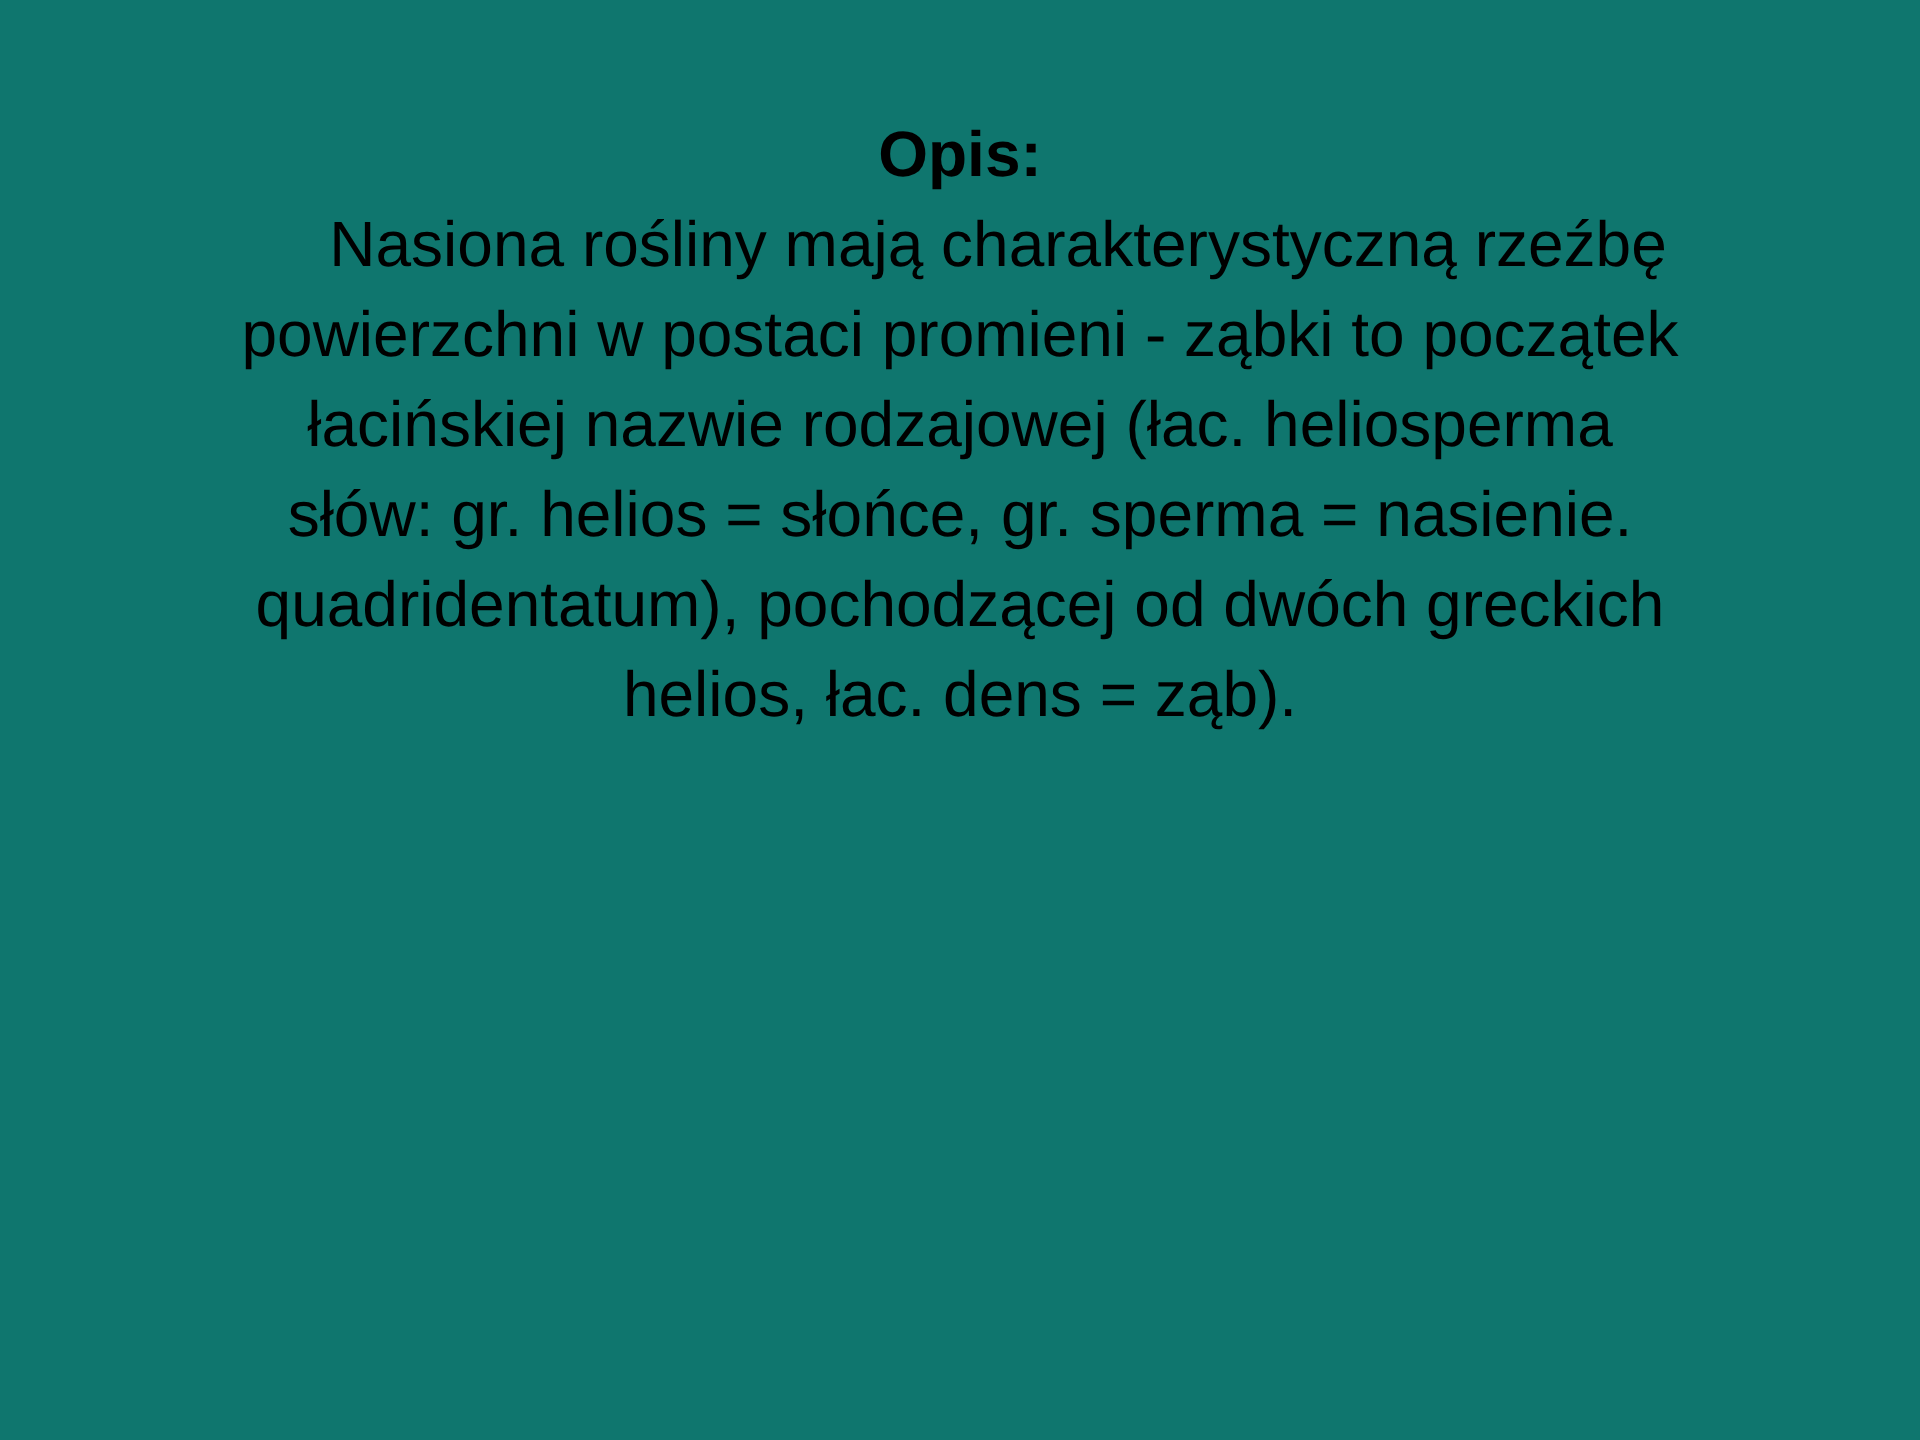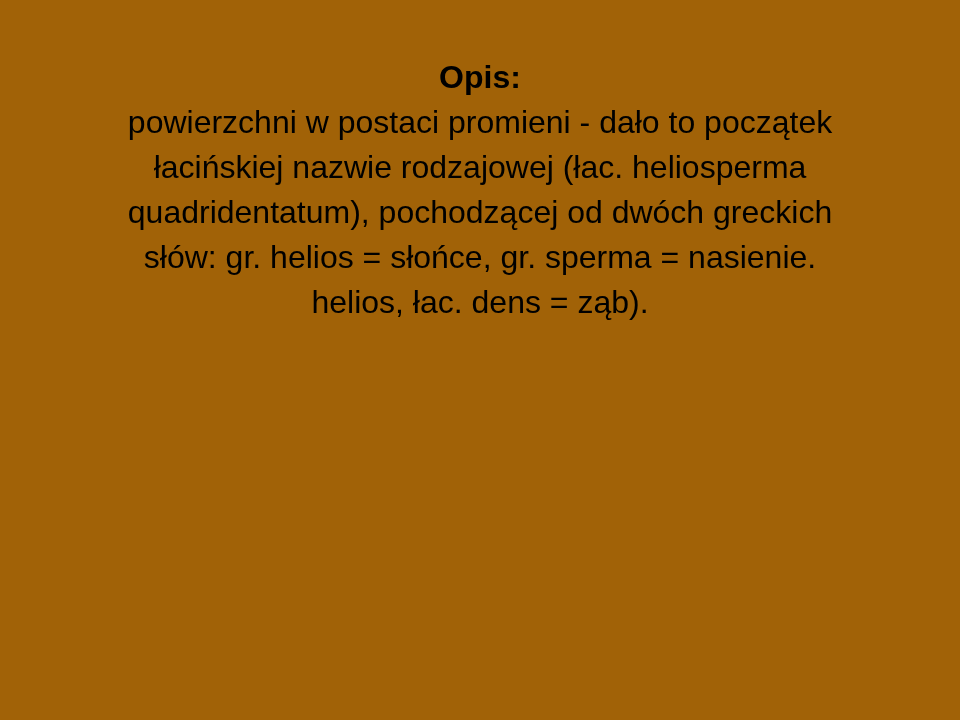--- a/index.html
+++ b/index.html
@@ -34,24 +34,25 @@
   }
   .line.indented {
     text-indent: 38px;
   }
   .italic {
   }
 </style>
 </head>
 <body>
 
-<div class="slide" style="background: #a16207; color: rgb(0, 0, 0);">
+<div class="slide" style="background: #0f766e; color: rgb(0, 0, 0);">
   <div class="text-block">
     <div class="title-line">Opis:</div>
     <div>
-        <div class="line"><span>powierzchni w postaci promieni - dało to początek</span></div>
+        <div class="line indented"><span>Nasiona rośliny mają charakterystyczną rzeźbę</span></div>
+        <div class="line"><span>powierzchni w postaci promieni - ząbki to początek</span></div>
         <div class="line"><span>łacińskiej nazwie rodzajowej (łac. </span><span class="italic">heliosperma</span></div>
+        <div class="line"><span>słów: gr. </span><span class="italic">helios</span><span> = słońce, gr. </span><span class="italic">sperma</span><span> = nasienie.</span></div>
         <div class="line"><span class="italic">quadridentatum</span><span>), pochodzącej od dwóch greckich</span></div>
-        <div class="line"><span>słów: gr. </span><span class="italic">helios</span><span> = słońce, gr. </span><span class="italic">sperma</span><span> = nasienie.</span></div>
         <div class="line"><span>helios, łac. </span><span class="italic">dens</span><span> = ząb).</span></div>
       </div>
   </div>
 </div>
 
 </body></html>

